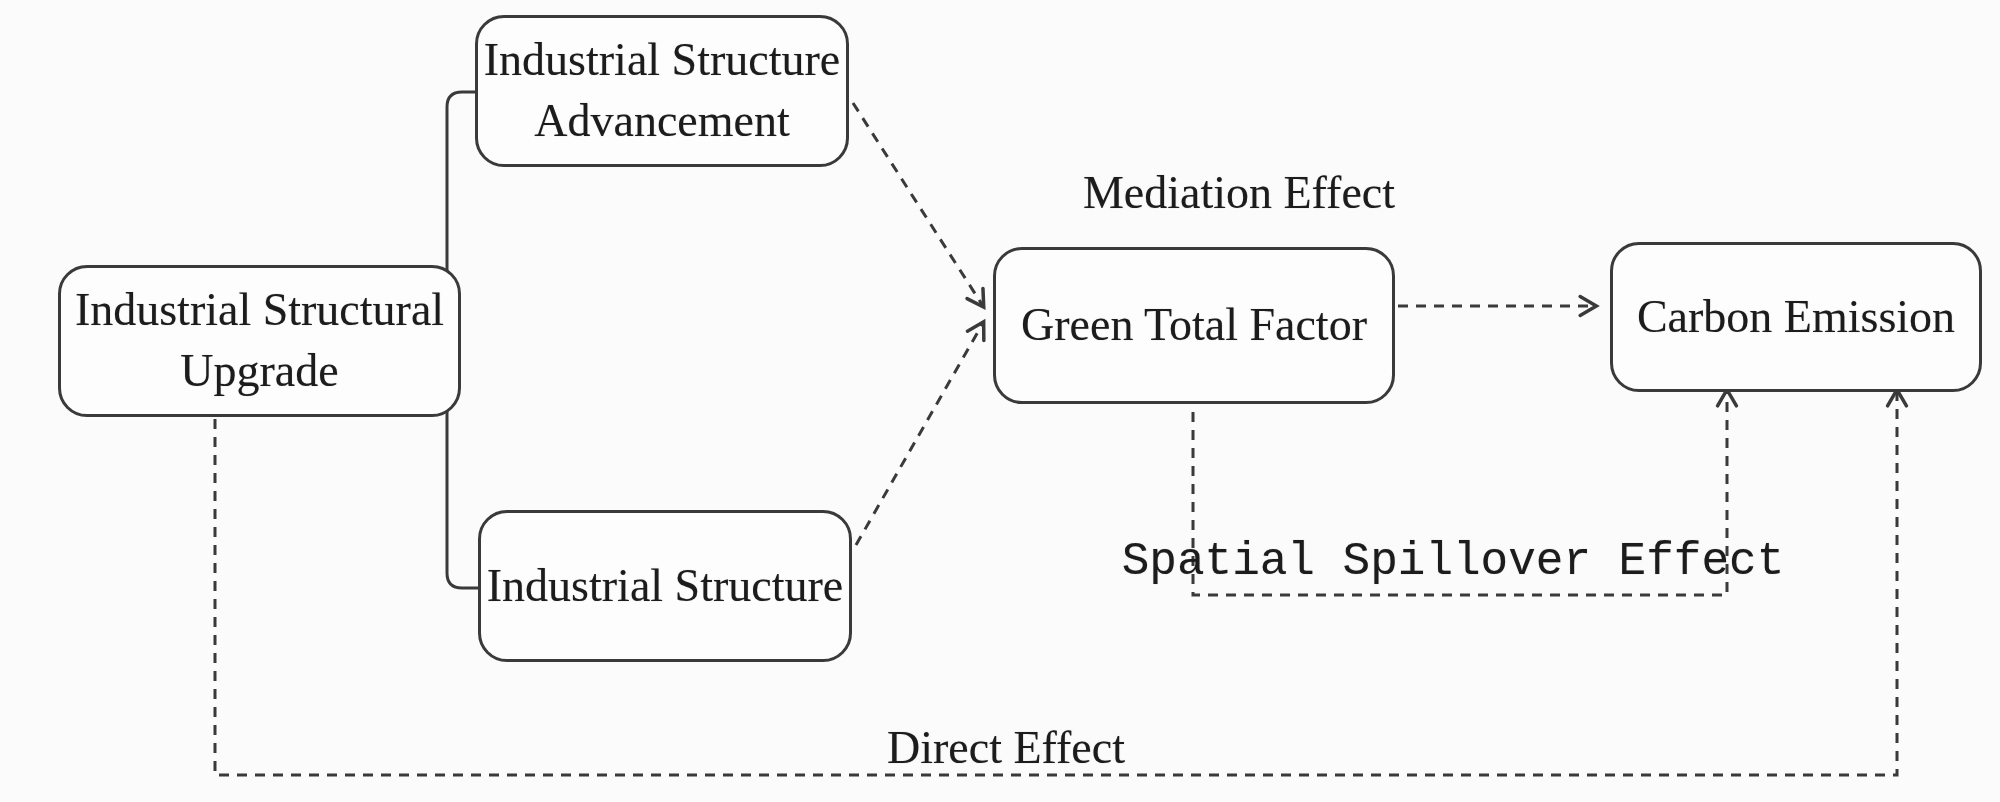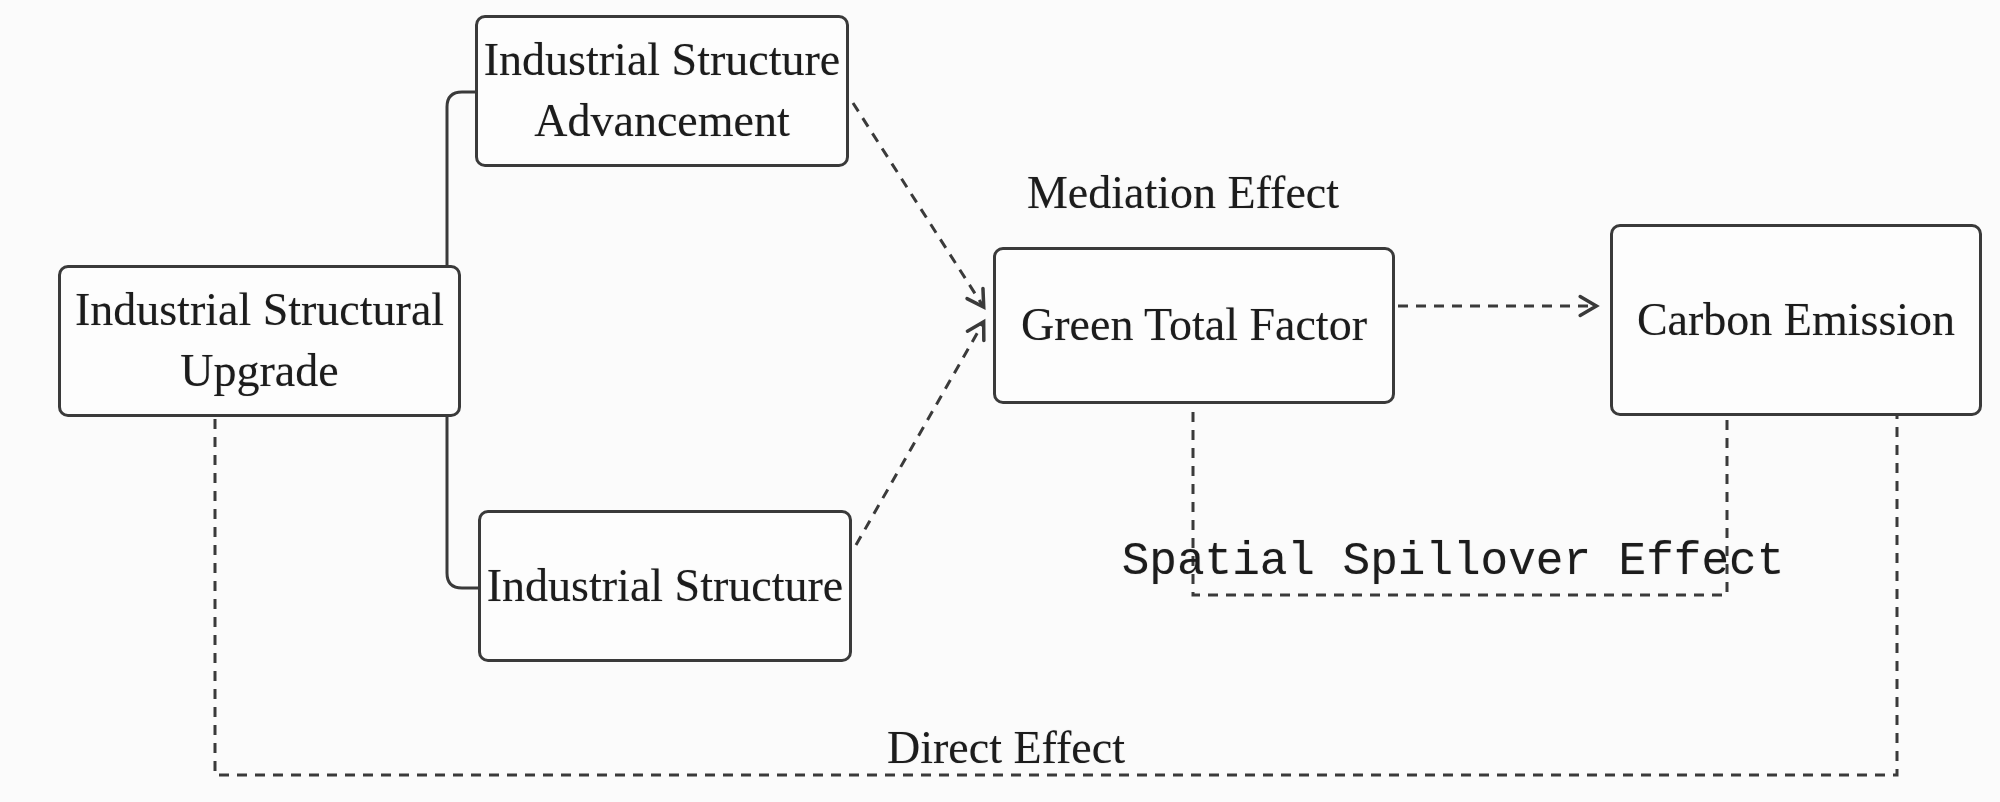--- a/index.html
+++ b/index.html
@@ -19,21 +19,21 @@
   .wires {
     position: absolute;
     left: 0; top: 0;
     width: 2000px; height: 802px;
   }
   .node {
     position: absolute;
     box-sizing: border-box;
     background: #fdfdfd;
     border: 3px solid #3a3a3a;
-    border-radius: 10px;
+    border-radius: 29px;
     display: flex;
     flex-direction: column;
     align-items: center;
     justify-content: center;
     text-align: center;
     font-size: 46px;
     line-height: 1.32;
     text-shadow: 0 0 1px rgba(20,20,20,0.35);
   }
   .node span { display: block; white-space: nowrap; }
@@ -42,23 +42,23 @@
     transform: translate(-50%, -50%);
     font-size: 46px;
     white-space: nowrap;
     text-shadow: 0 0 1px rgba(20,20,20,0.35);
   }
   
   .n-upgrade        { left: 14px;  top: 265px; width: 403px; height: 152px; margin-left: 44px; }
   .n-advancement    { left: 475px; top: 15px;  width: 374px; height: 152px; }
   .n-rationalization{ left: 478px; top: 510px; width: 374px; height: 152px; }
   .n-gtfp           { left: 993px; top: 235px; width: 402px; height: 157px; margin-top: 12px; }
-  .n-carbon         { left: 1610px;top: 224px; width: 372px; height: 192px; }
+  .n-carbon         { left: 1610px;top: 242px; width: 372px; height: 150px; }
   
-  .l-mediation { left: 1183px; top: 192px; }
+  .l-mediation { left: 1239px; top: 192px; }
   .l-spill     { left: 1453px; top: 562px; font-family: Liberation Mono, monospace; }
   .l-direct    { left: 1006px; top: 747px; }
 </style>
 </head>
 <body>
 
 <div class="canvas">
 
   <svg class="wires" viewBox="0 0 2000 802">
     <defs>

